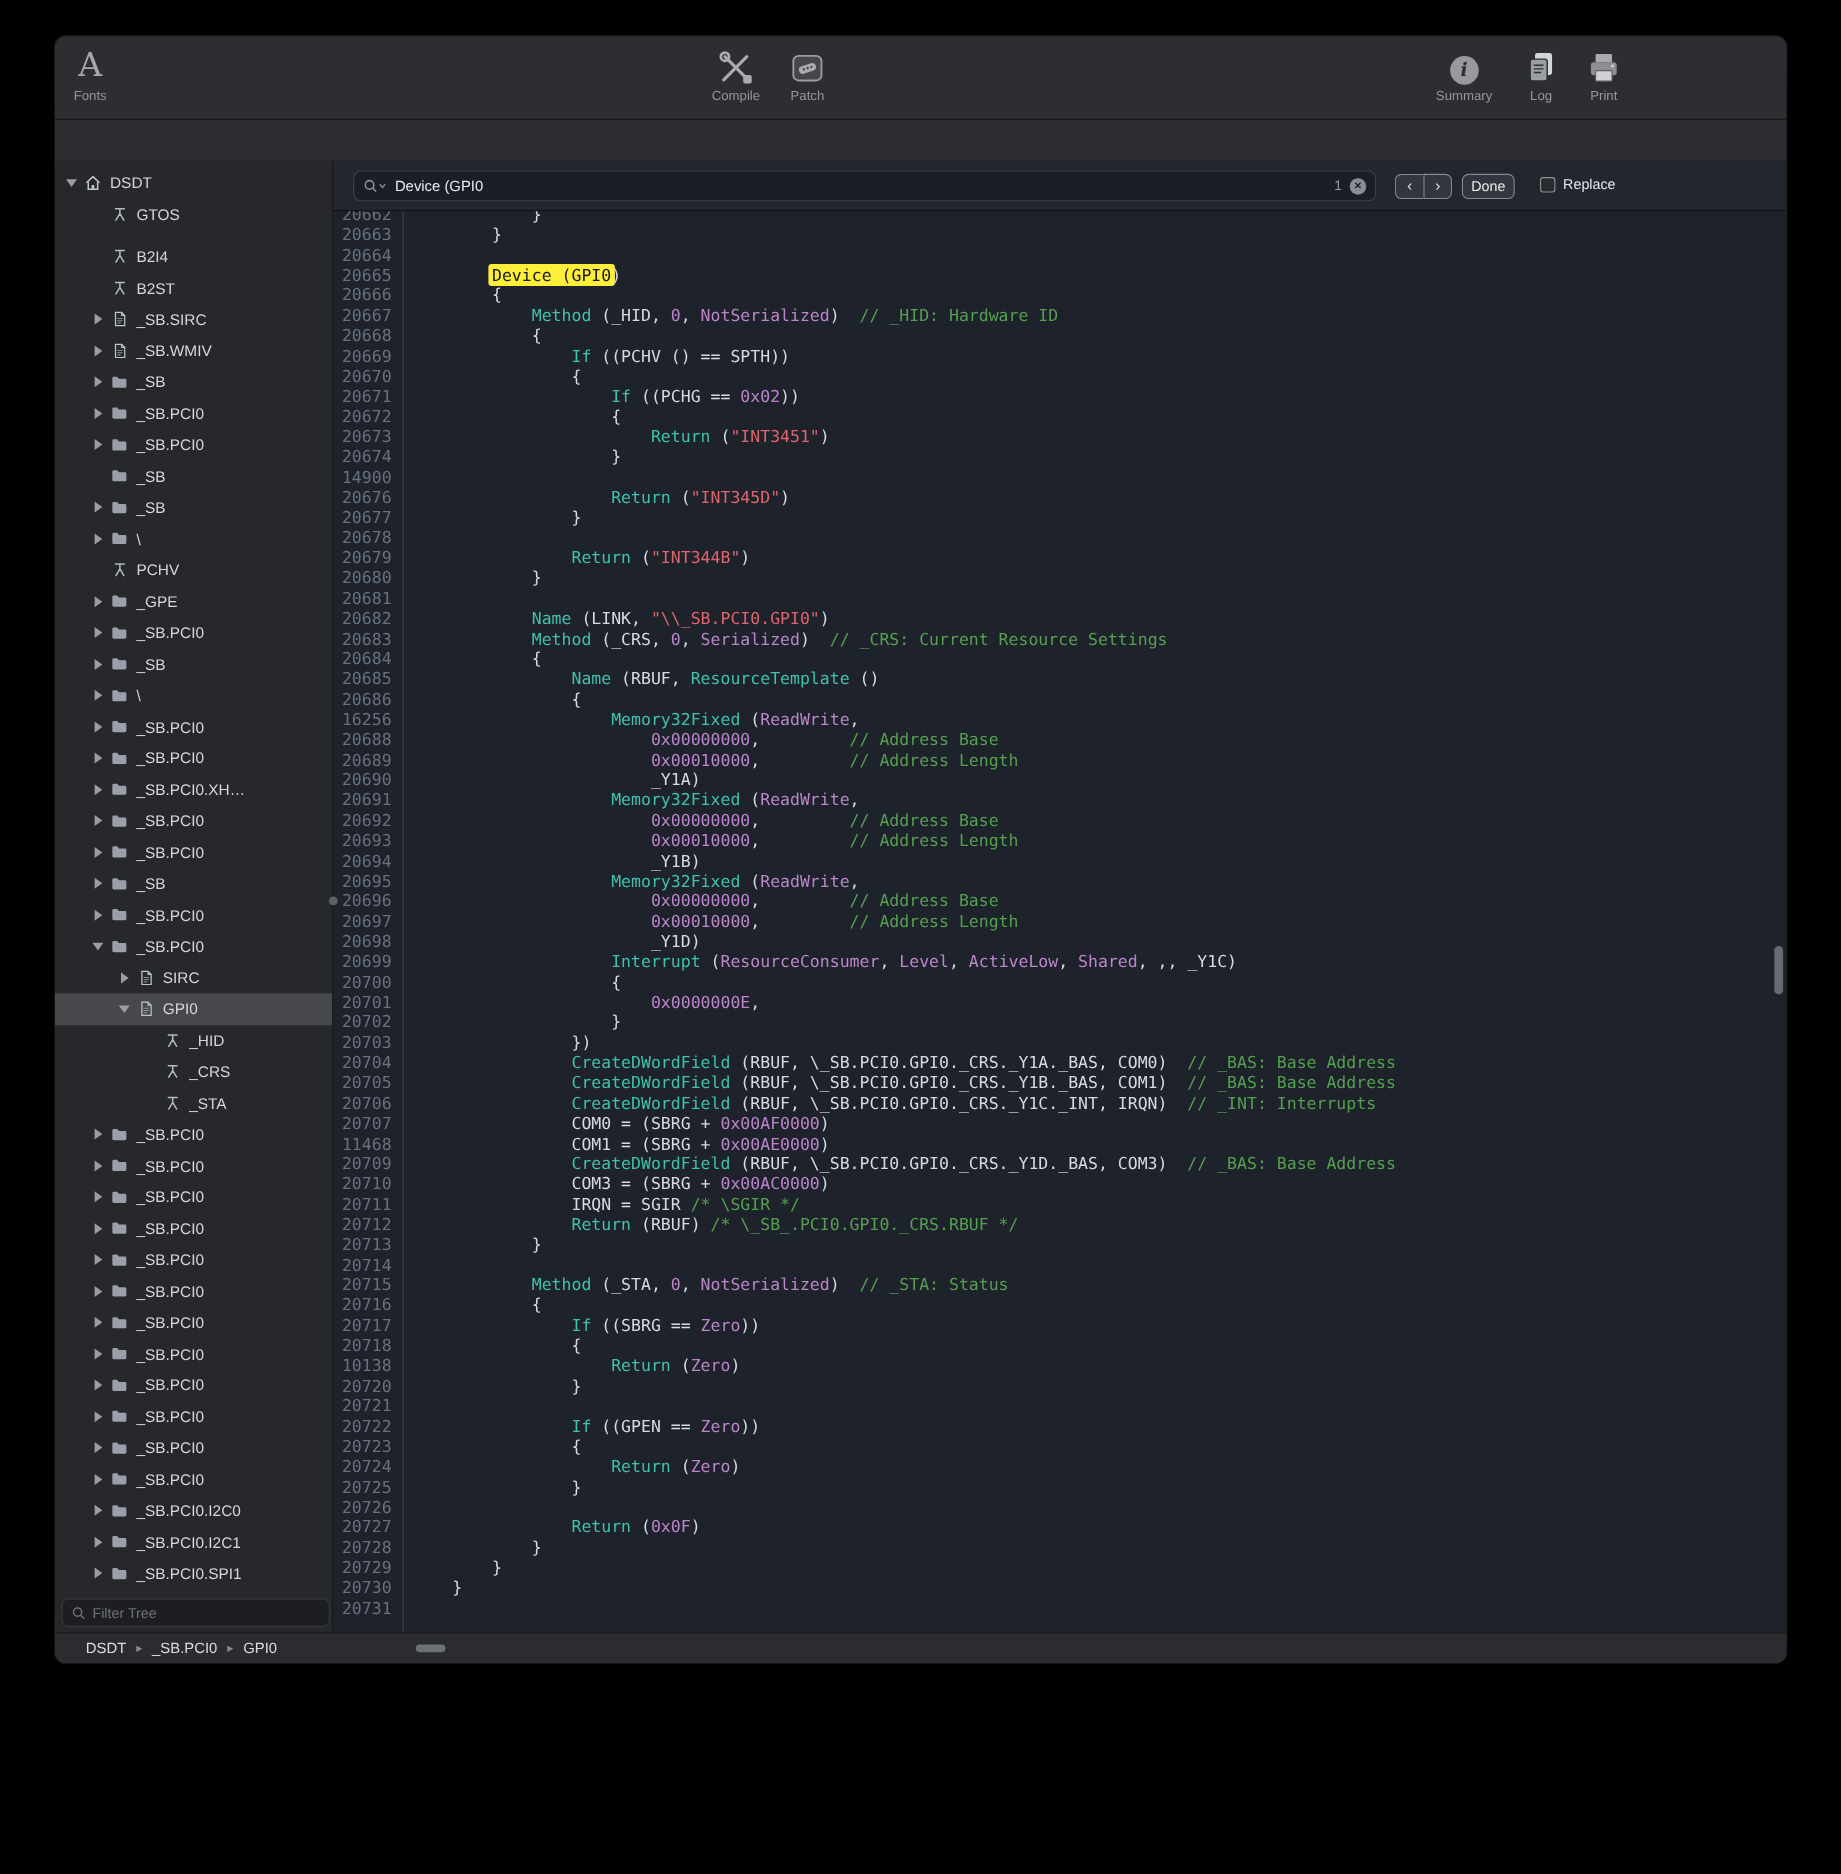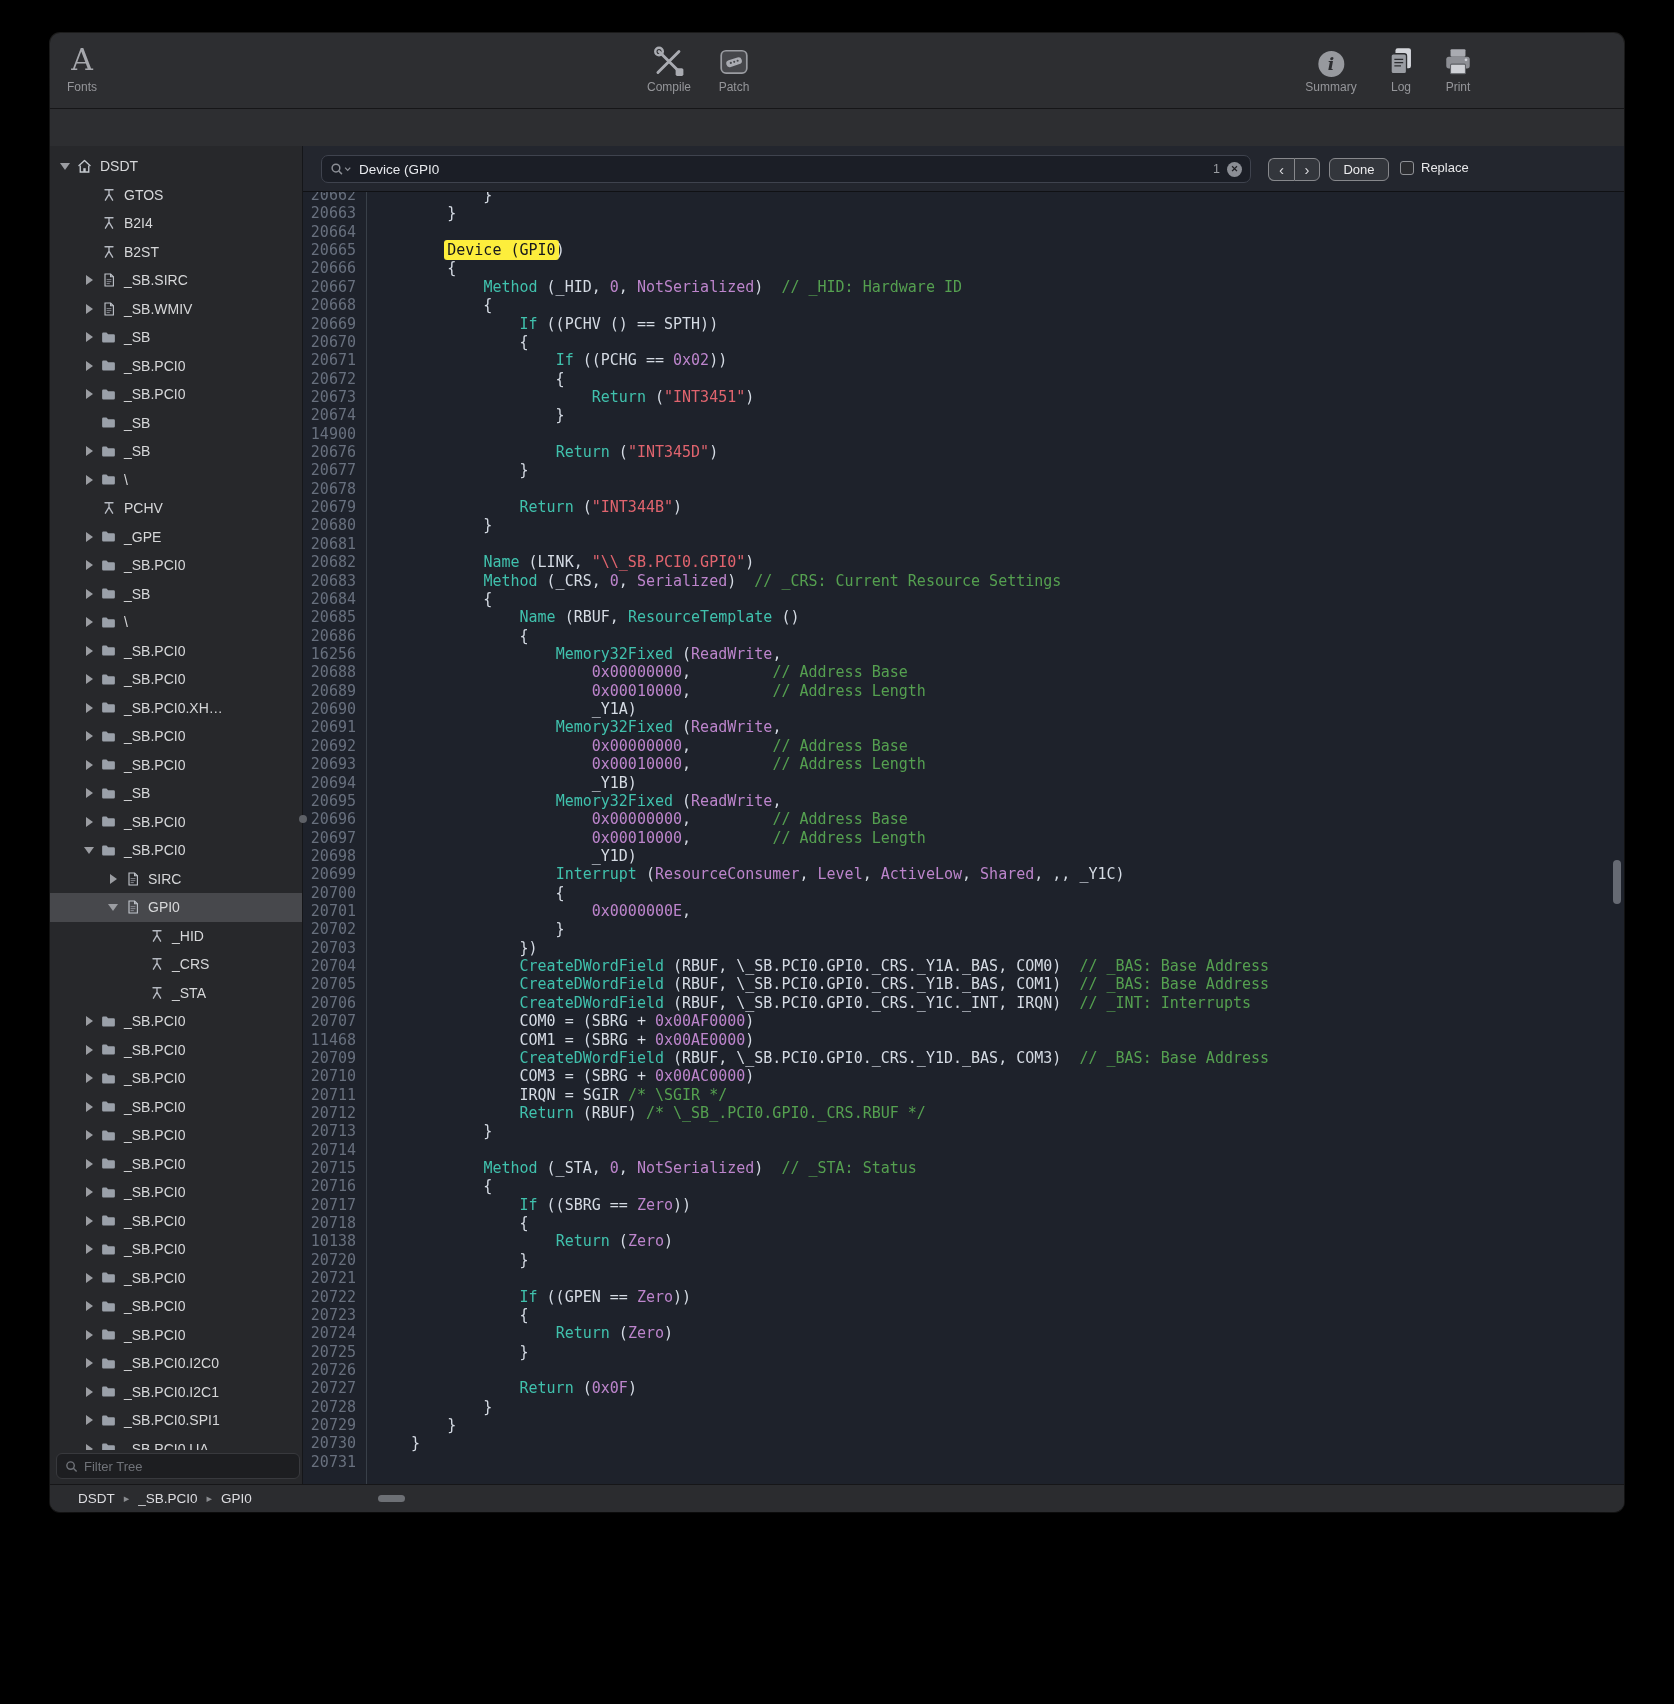--- a/index.html
+++ b/index.html
@@ -54,21 +54,21 @@
   .findbar{position:relative;height:46px;background:var(--findbar-bg);border-bottom:1px solid #101114}
   .search-field{position:absolute;left:18px;top:9px;width:930px;height:28px;background:#1b1e26;border:1px solid #3f434e;border-radius:7px;
     display:flex;align-items:center;padding:0 8px;gap:7px}
   .query{flex:1;font-size:13.5px;color:#e8eaee;white-space:pre}
   .match-count{font-size:12.5px;color:#9a9da2}
   .clear-btn{width:15px;height:15px;border-radius:50%;background:#8b8e95;color:#1d1e22;font-size:9px;display:flex;align-items:center;justify-content:center;font-weight:bold}
   .seg{position:absolute;left:965px;top:12px;display:flex}
   .seg button{width:26px;height:23px;background:rgba(125,125,130,.18);border:1px solid #87888c;color:#dcdce0;font-size:15px;line-height:1;cursor:default}
   .seg button:first-child{border-radius:6px 0 0 6px;border-right:none}
   .seg button:last-child{border-radius:0 6px 6px 0}
-  .done-btn{position:absolute;left:1026px;top:12px;width:60px;height:23px;background:rgba(125,125,130,.18);border:1px solid #87888c;
+  .done-btn{position:absolute;left:1026px;top:12px;width:48px;height:23px;background:rgba(125,125,130,.18);border:1px solid #87888c;
     border-radius:6px;color:#ececee;font-size:13px;font-family:"Liberation Sans",sans-serif;cursor:default}
   .replace-wrap{position:absolute;left:1097px;top:14px;display:flex;align-items:center;gap:7px}
   .chk{width:14px;height:14px;border:1.5px solid #8f9196;border-radius:3px;background:#2a2b2f}
   .replace-label{font-size:13px;color:#e8e8ea}
   
   .codewrap{position:absolute;top:46px;left:0;right:0;bottom:0;display:flex;overflow:hidden}
   .gutter{width:64px;flex:0 0 64px;border-right:1px solid #394049;text-align:right;padding-right:10px;margin-top:-6px;
     font-family:"DejaVu Sans Mono",monospace;font-size:15px;line-height:18.36px;color:var(--gutter)}
   .code{flex:1;padding-left:8px;margin-top:-6px;font-family:"DejaVu Sans Mono",monospace;font-size:15px;line-height:18.36px;
     color:var(--plain);white-space:pre;overflow:hidden}
@@ -171,21 +171,21 @@
             </div>
             <div class="tree-row" style="padding-left: 30px;">
               <span class="disc"></span>
               <span class="tree-icon">
                 <svg viewBox="0 0 20 20" width="16" height="16">
                   <path d="M5 3.5 H15 M10 3.5 V9 M10 9 L5.5 16.5 M10 9 L14.5 16.5" stroke="#b6bac2" stroke-width="1.7" fill="none" stroke-linecap="round"></path>
                 </svg>
               </span>
               <span class="tree-label">GTOS</span>
             </div>
-            <div class="tree-row" style="padding-left: 30px;">
+            <div class="tree-row" style="padding-left: 30px; margin-top: 10px;">
               <span class="disc"></span>
               <span class="tree-icon">
                 <svg viewBox="0 0 20 20" width="16" height="16">
                   <path d="M5 3.5 H15 M10 3.5 V9 M10 9 L5.5 16.5 M10 9 L14.5 16.5" stroke="#b6bac2" stroke-width="1.7" fill="none" stroke-linecap="round"></path>
                 </svg>
               </span>
               <span class="tree-label">B2I4</span>
             </div>
             <div class="tree-row" style="padding-left: 30px;">
               <span class="disc"></span>

